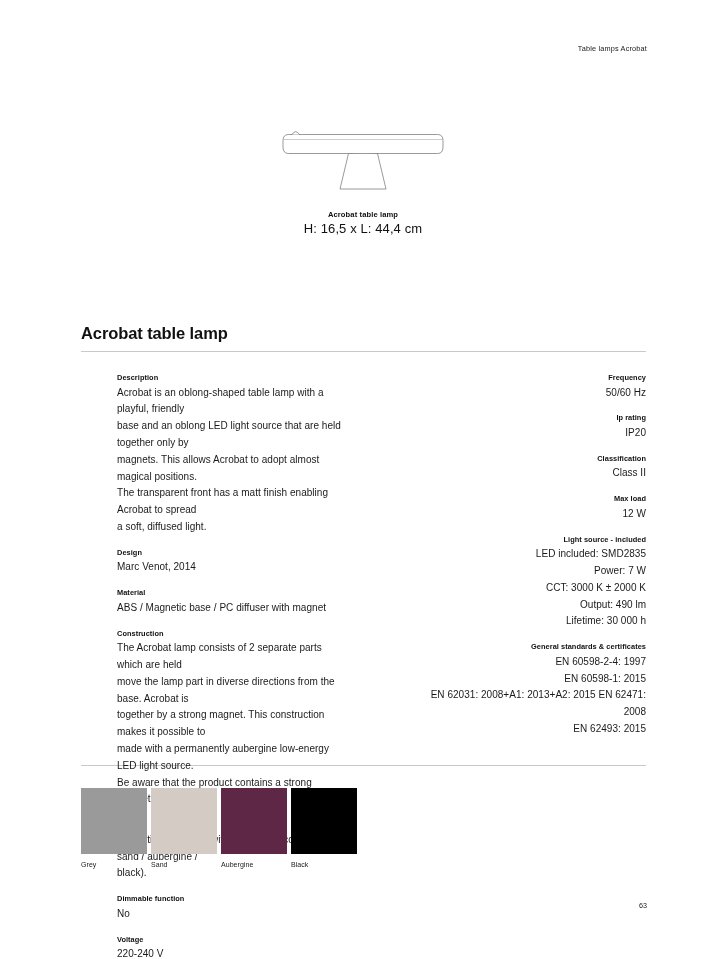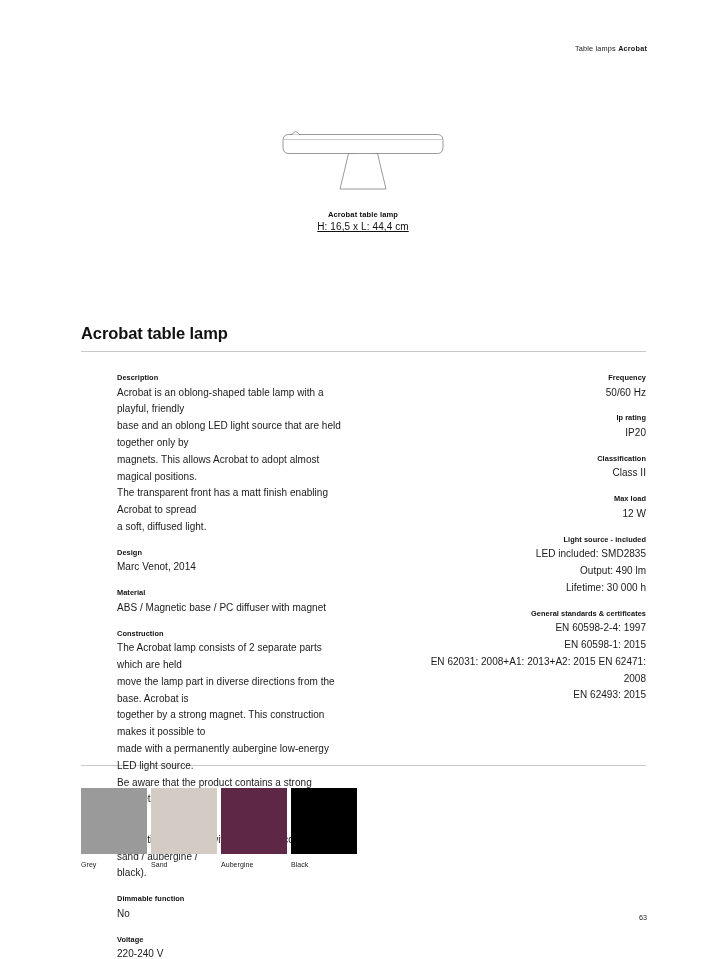--- a/index.html
+++ b/index.html
@@ -21,21 +21,21 @@
   .page-header {
     position: absolute;
     top: 44px;
     right: 79px;
     font-size: 7.3px;
     letter-spacing: 0.18px;
     color: #1a1a1a;
     white-space: nowrap;
   }
   .page-header .hdr-cat { font-weight: 400; }
-  .page-header .hdr-name { font-weight: 700; }
+  .page-header .hdr-name { font-weight: 400; }
 
   
   .figure {
     position: absolute;
     top: 120px;
     left: 0;
     width: 726px;
     text-align: center;
   }
   .figure-art {
@@ -50,25 +50,24 @@
   }
   .figure-caption .cap-title {
     display: block;
     font-size: 7.6px;
     font-weight: 700;
     letter-spacing: 0.1px;
     color: #111111;
   }
   .figure-caption .cap-dims {
     display: block;
-    font-size: 10px;
+    font-size: 13px;
     font-weight: 400;
     letter-spacing: 0.1px;
     color: #111111;
-    text-decoration: underline;
   }
 
   
   .product-title {
     position: absolute;
     top: 313px;
     left: 81px;
     font-size: 16.5px;
     font-weight: 700;
     letter-spacing: -0.1px;
@@ -144,21 +143,20 @@
     color: #1a1a1a;
   }
 
   
   .folio {
     position: absolute;
     top: 901px;
     right: 79px;
     font-size: 7.2px;
     color: #1a1a1a;
-    margin-top: 12px;
   }
 </style>
 </head>
 <body>
 
 <div class="page-header">
   <span class="hdr-cat">Table lamps</span>
   <span class="hdr-name">Acrobat</span>
 </div>
 
@@ -259,20 +257,22 @@
       <div class="spec-block">
         <p class="spec-label">Max load</p>
         <p class="spec-value">
           <span class="line">12 W</span>
         </p>
       </div>
       <div class="spec-block">
         <p class="spec-label">Light source - included</p>
         <p class="spec-value">
           <span class="line">LED included: SMD2835</span>
+          <span class="line">Power: 7 W</span>
+          <span class="line">CCT: 3000 K ± 2000 K</span>
           <span class="line">Output: 490 lm</span>
           <span class="line">Lifetime: 30 000 h</span>
         </p>
       </div>
       <div class="spec-block">
         <p class="spec-label">General standards &amp; certificates</p>
         <p class="spec-value">
           <span class="line">EN 60598-2-4: 1997</span>
           <span class="line">EN 60598-1: 2015</span>
           <span class="line">EN 62031: 2008+A1: 2013+A2: 2015 EN 62471: 2008</span>

